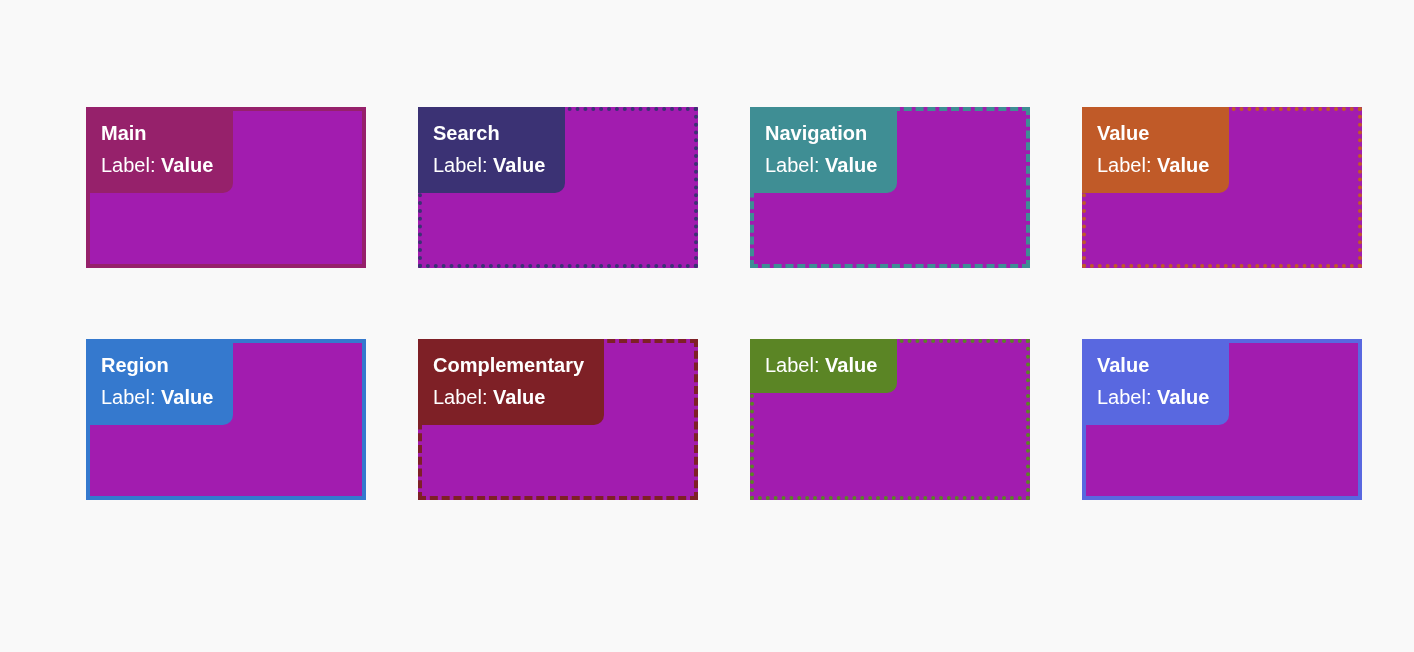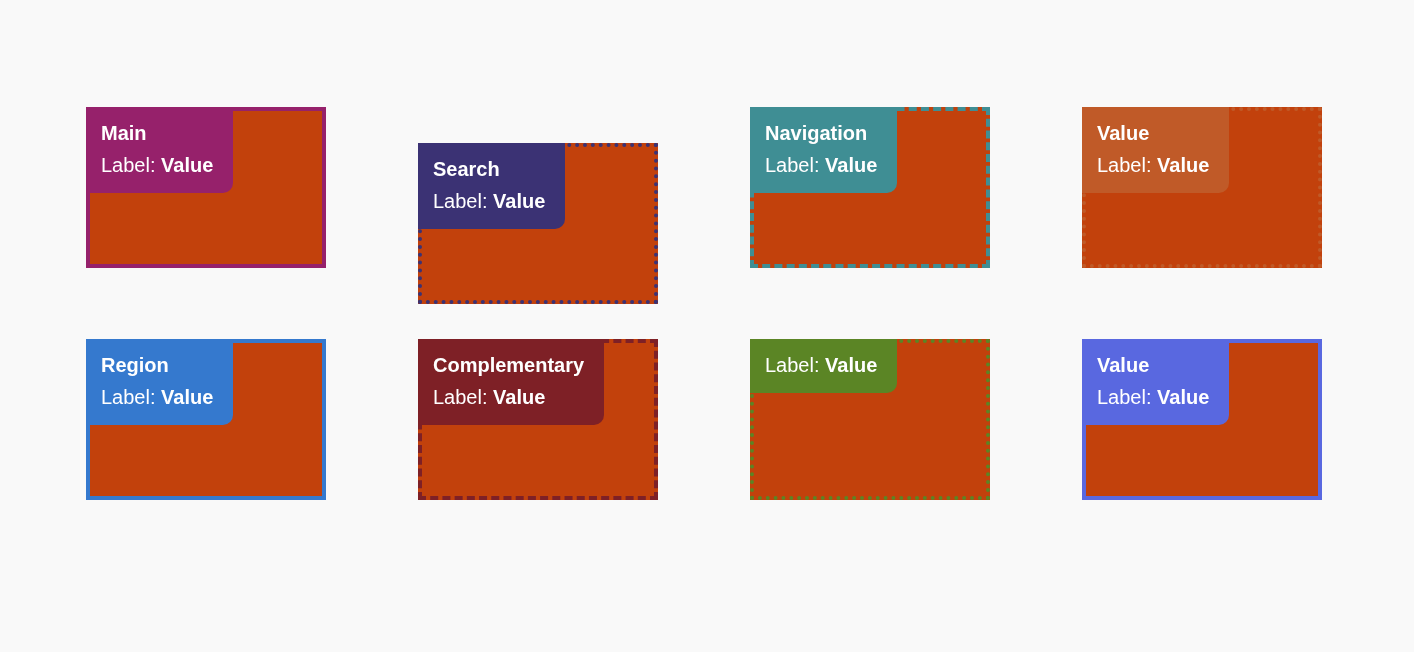--- a/index.html
+++ b/index.html
@@ -18,23 +18,23 @@
     padding: 107px 0 0 86px;
     display: grid;
     grid-template-columns: repeat(4, 240px);
     grid-auto-rows: 161px;
     column-gap: 92px;
     row-gap: 71px;
   }
   .landmark {
     box-sizing: border-box;
     position: relative;
-    width: 240px;
+    width: 280px;
     height: 161px;
-    background: #c2410c;
+    background: #a21caf;
     border-width: 4px;
     border-color: var(--c, #333);
     border-style: solid; 
   }
   .tag {
     position: absolute;
     top: -4px;
     left: -4px;
     background: var(--c, #333);
     color: #ffffff;
@@ -59,21 +59,21 @@
 
 <div class="grid">
 
   <div class="landmark" style="--c: #96216b; border-style: solid;">
     <div class="tag">
       <div class="tag-title">Main</div>
       <div class="tag-label"><span class="lbl">Label:</span> <span class="val">Value</span></div>
     </div>
   </div>
 
-  <div class="landmark" style="--c: #3b3274; border-style: dotted; margin-top: 36px;">
+  <div class="landmark" style="--c: #3b3274; border-style: dotted;">
     <div class="tag">
       <div class="tag-title">Search</div>
       <div class="tag-label"><span class="lbl">Label:</span> <span class="val">Value</span></div>
     </div>
   </div>
 
   <div class="landmark" style="--c: #3f8e94; border-style: dashed;">
     <div class="tag">
       <div class="tag-title">Navigation</div>
       <div class="tag-label"><span class="lbl">Label:</span> <span class="val">Value</span></div>

